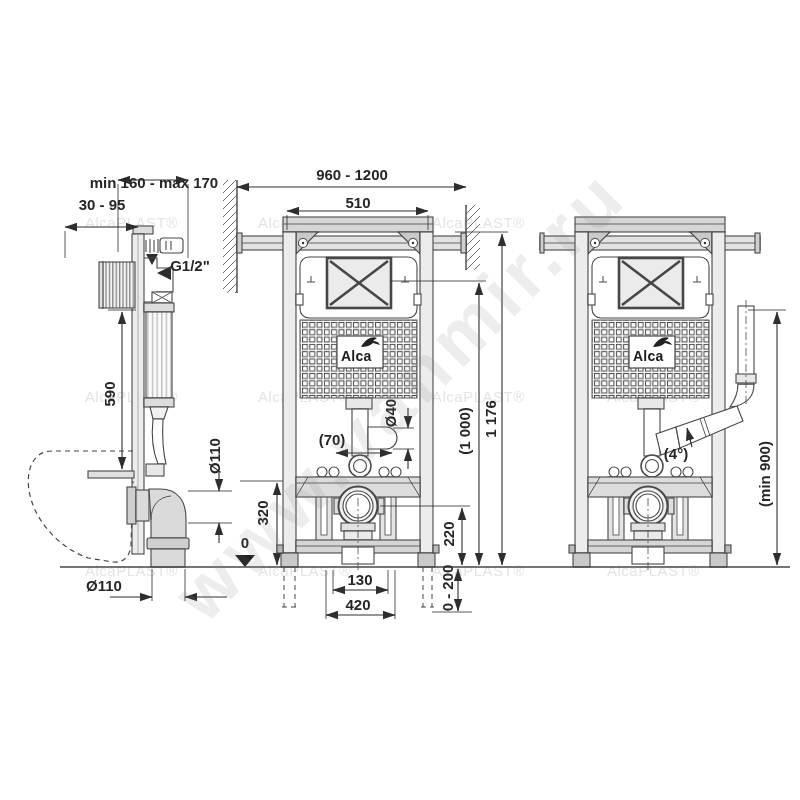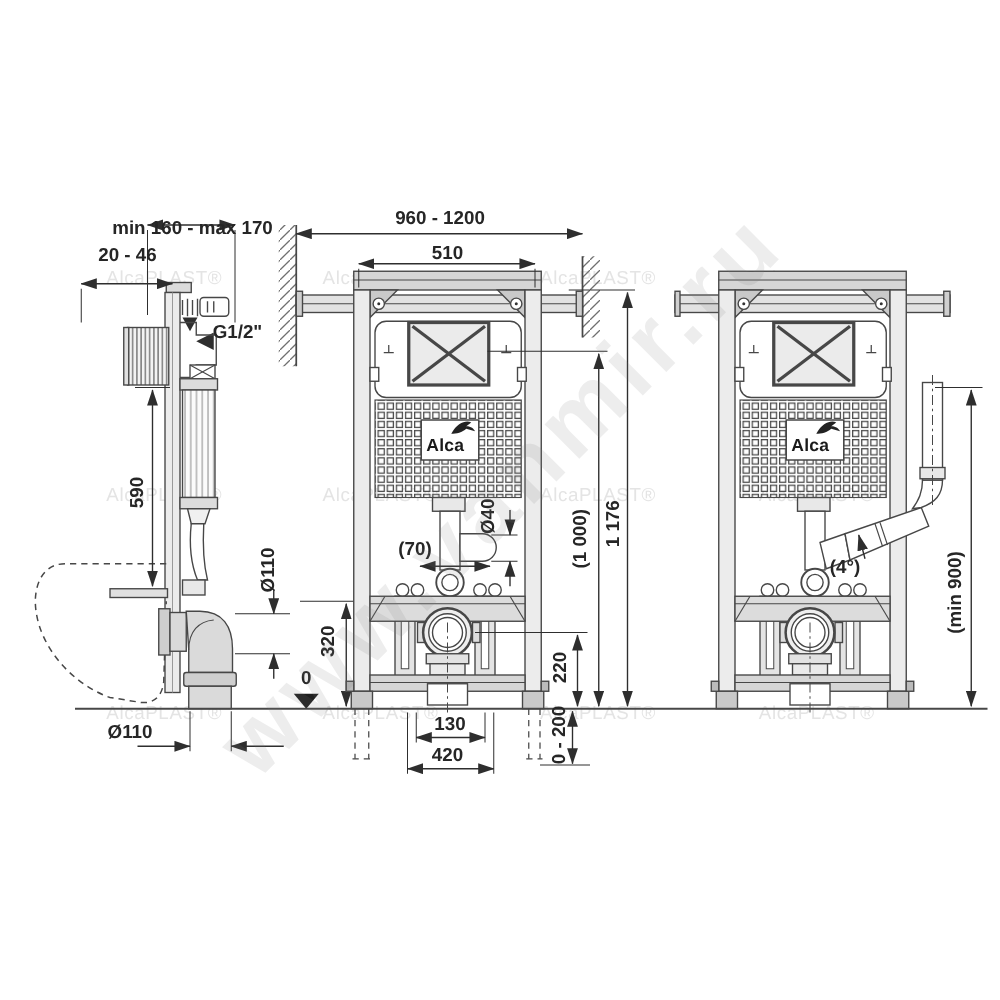--- a/index.html
+++ b/index.html
@@ -315,21 +315,21 @@
       <g stroke="#2e2e2e">
         <line x1="748" y1="310" x2="786" y2="310" stroke-width="0.8"></line>
         <line x1="777" y1="312" x2="777" y2="565" marker-start="url(#ah)" marker-end="url(#ah)"></line>
       </g>
 
       <line x1="60" y1="567" x2="790" y2="567" stroke-width="1.6"></line>
     </g>
   </svg>
 
   <div class="lbl" style="left:88px;top:174px;width:132px">min 160 - max 170</div>
-  <div class="lbl" style="left:68px;top:196px;width:68px">20 - 46</div>
+  <div class="lbl" style="left:68px;top:196px;width:68px">30 - 95</div>
   <div class="lbl" style="left:167px;top:257px;width:46px">G1/2"</div>
   <div class="lbl rot" style="left:88px;top:385px;width:44px">590</div>
   <div class="lbl rot" style="left:189px;top:447px;width:52px">Ø110</div>
   <div class="lbl" style="left:74px;top:577px;width:60px">Ø110</div>
   <div class="lbl" style="left:237px;top:534px;width:16px">0</div>
   <div class="lbl rot" style="left:241px;top:504px;width:44px">320</div>
 
   <div class="lbl" style="left:288px;top:166px;width:128px">960 - 1200</div>
   <div class="lbl" style="left:330px;top:194px;width:56px">510</div>
   <div class="lbl" style="left:312px;top:431px;width:40px">(70)</div>

